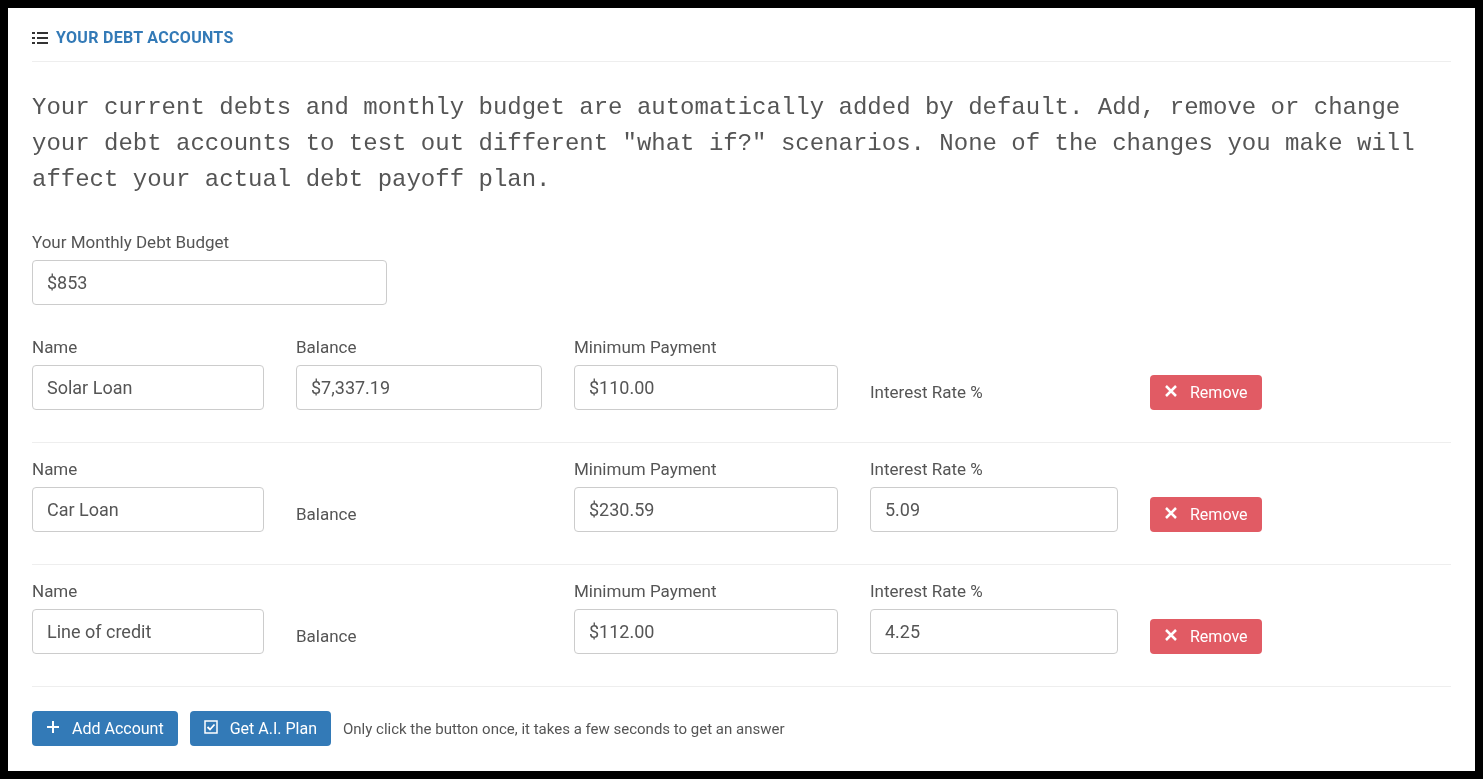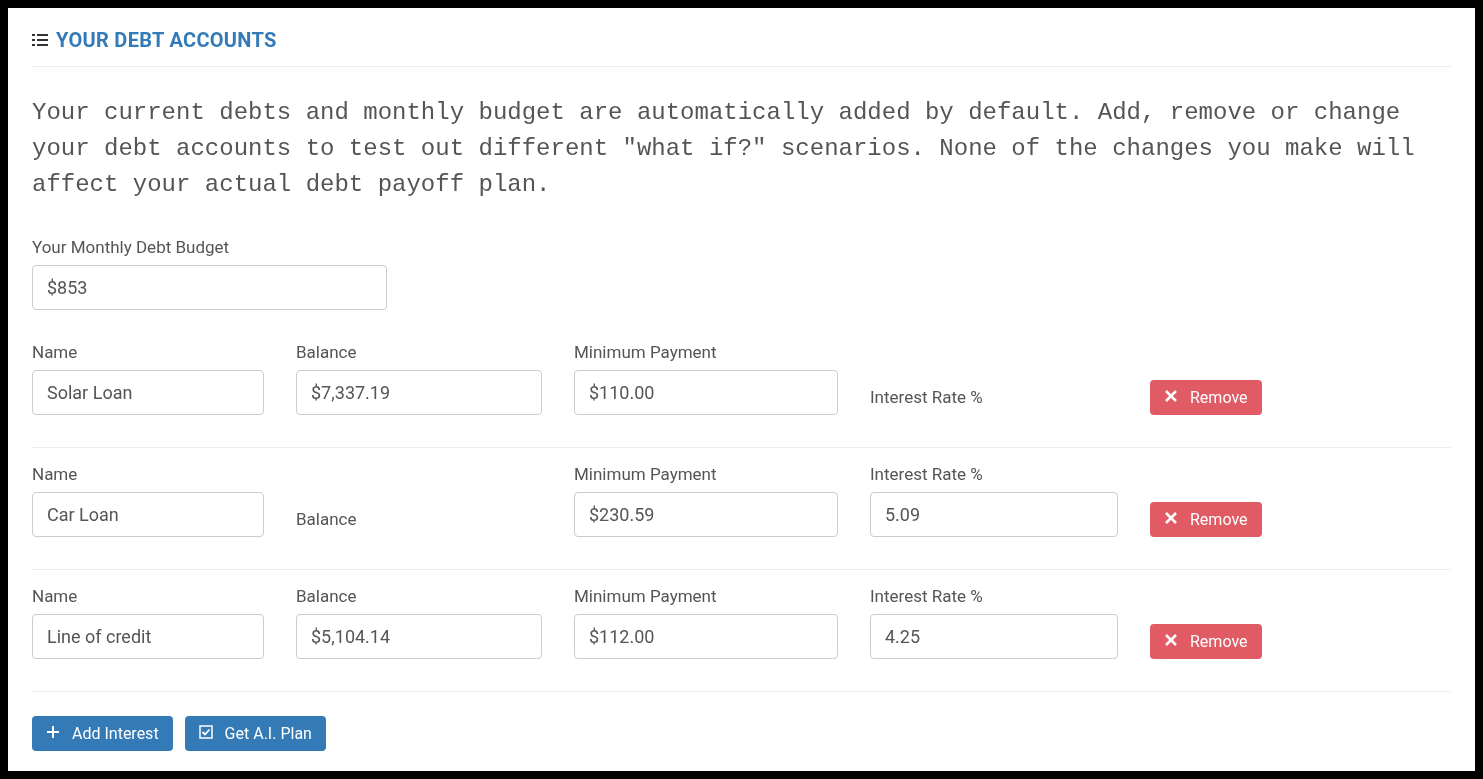--- a/index.html
+++ b/index.html
@@ -27,21 +27,21 @@
       margin-bottom: 28px;
     }
     .header-icon {
       color: #333;
       font-size: 18px;
       display: inline-flex;
       align-items: center;
     }
     .header-title {
       color: #337ab7;
-      font-size: 20px;
+      font-size: 16px;
       font-weight: 700;
       letter-spacing: 0.3px;
     }
     .description {
       color: #555;
       font-size: 24px;
       line-height: 1.5;
       font-weight: 300;
       margin-bottom: 34px;
       font-family: Liberation Mono, monospace;
@@ -207,21 +207,20 @@
     </div>
   </div>
       <div class="debt-row">
     <div class="row-grid">
       <div class="form-group">
         <label class="label">Name</label>
         <input type="text" class="input" value="Line of credit" style="">
       </div>
       <div class="form-group">
         <label class="label">Balance</label>
-        <input type="text" class="input" value="$5,104.14" style="">
       </div>
       <div class="form-group">
         <label class="label">Minimum Payment</label>
         <input type="text" class="input" value="$112.00" style="">
       </div>
       <div class="form-group">
         <label class="label">Interest Rate %</label>
         <input type="text" class="input" value="4.25" style="">
       </div>
       <div class="form-group remove-cell">
@@ -237,25 +236,26 @@
     </div>
 
   <div class="footer">
     <button class="btn btn-primary">
       <span>
         <svg class="icon-svg" viewBox="0 0 14 14">
             <rect x="6" y="1" width="2" height="12"></rect>
             <rect x="1" y="6" width="12" height="2"></rect>
           </svg>
       </span>
-      <span>Add Interest</span>
+      <span>Add Account</span>
     </button>
     <button class="btn btn-primary">
       <span>
         <svg class="icon-svg" viewBox="0 0 14 14">
             <path d="M1 1 h12 v12 h-12 z" fill="none" stroke="currentColor" stroke-width="1.5"></path>
             <path d="M3.5 7 L6 9.5 L10.5 4.5" fill="none" stroke="currentColor" stroke-width="1.8"></path>
           </svg>
       </span>
       <span>Get A.I. Plan</span>
     </button>
+    <span class="footer-hint">Only click the button once, it takes a few seconds to get an answer</span>
   </div>
 </div>
 
 </body></html>

